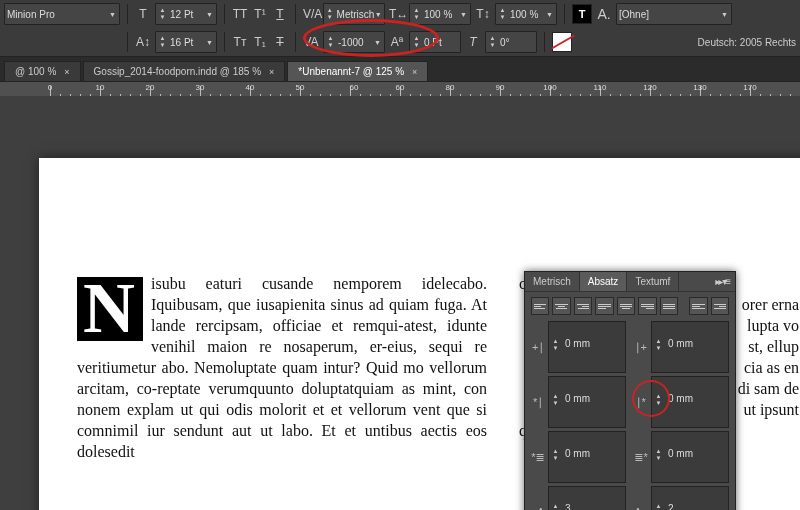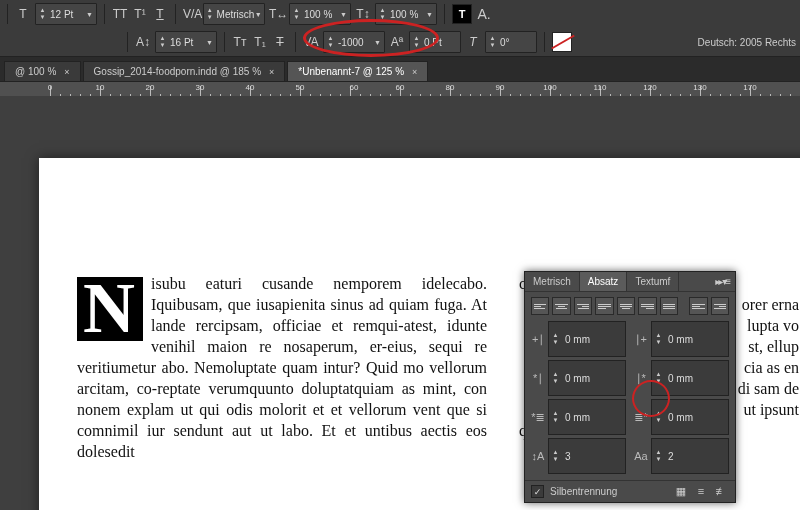--- a/index.html
+++ b/index.html
@@ -37,32 +37,36 @@
   .panel .ptab { padding:4px 8px; cursor:pointer; border-right:1px solid #333; }
   .panel .ptab.active { background:#5b5b5b; color:#fff; }
   .panel .flyout { margin-left:auto; padding:4px 6px; cursor:pointer; letter-spacing:-2px; }
   .panel .pbody { padding:5px 6px 6px; }
   .panel .alignrow { display:flex; gap:3px; margin-bottom:6px; }
   .panel .abtn { width:16px; height:14px; border:1px solid #2a2a2a; background:#555; display:flex; flex-direction:column; justify-content:center; gap:1px; padding:1px 2px; cursor:pointer; }
   .panel .abtn span { height:1px; background:#ccc; display:block; }
   .panel .grid2 { display:grid; grid-template-columns:1fr 1fr; gap:3px 8px; }
   .panel .pin { display:flex; align-items:center; gap:3px; }
   .panel .pin .ico { width:14px; text-align:center; font-size:11px; color:#bbb; }
-  .panel .pin .pf { flex:1; display:flex; align-items:center; height:18px; background:#3b3b3b; border:1px solid #222; padding:8px 2px; }
+  .panel .pin .pf { flex:1; display:flex; height:18px; background:#3b3b3b; border:1px solid #222; padding:16px 2px; }
   .panel .pin .pf .val { flex:1; padding-left:2px; color:#ddd; }
   .panel .ft { display:flex; align-items:center; gap:6px; padding:4px 6px; border-top:1px solid #333; }
   .panel .chk { width:11px; height:11px; border:1px solid #222; background:#3b3b3b; display:flex; align-items:center; justify-content:center; font-size:9px; color:#ddd; }
   .highlight-circ { position:absolute; left:632px; top:380px; width:34px; height:33px; border:2px solid #c22; border-radius:50%; pointer-events:none; z-index:20; }
 </style>
 </head>
 <body>
 
 <div class="toolbar">
 
   <div class="row">
+    <div class="field wide">
+      <span style="flex:1">Minion Pro</span>
+      <span class="dd">▼</span>
+    </div>
     <div class="sep"></div>
     <span class="icon">T</span>
     <div class="field med">
       <div class="spin">
           <div>▲</div>
           <div>▼</div>
         </div>
       <span>12 Pt</span>
       <span class="dd">▼</span>
     </div>
@@ -94,20 +98,24 @@
       <div class="spin">
           <div>▲</div>
           <div>▼</div>
         </div>
       <span>100 %</span>
       <span class="dd">▼</span>
     </div>
     <div class="sep"></div>
     <div class="swatch" style="background:#000;color:#fff;font-weight:bold">T</div>
     <span class="icon iconL">A.</span>
+    <div class="field wide">
+      <span style="flex:1">[Ohne]</span>
+      <span class="dd">▼</span>
+    </div>
   </div>
 
   <div class="row">
     <div class="field wide" style="visibility:hidden"></div>
     <div class="sep"></div>
     <span class="icon">A↕</span>
     <div class="field med">
       <div class="spin">
           <div>▲</div>
           <div>▼</div>

